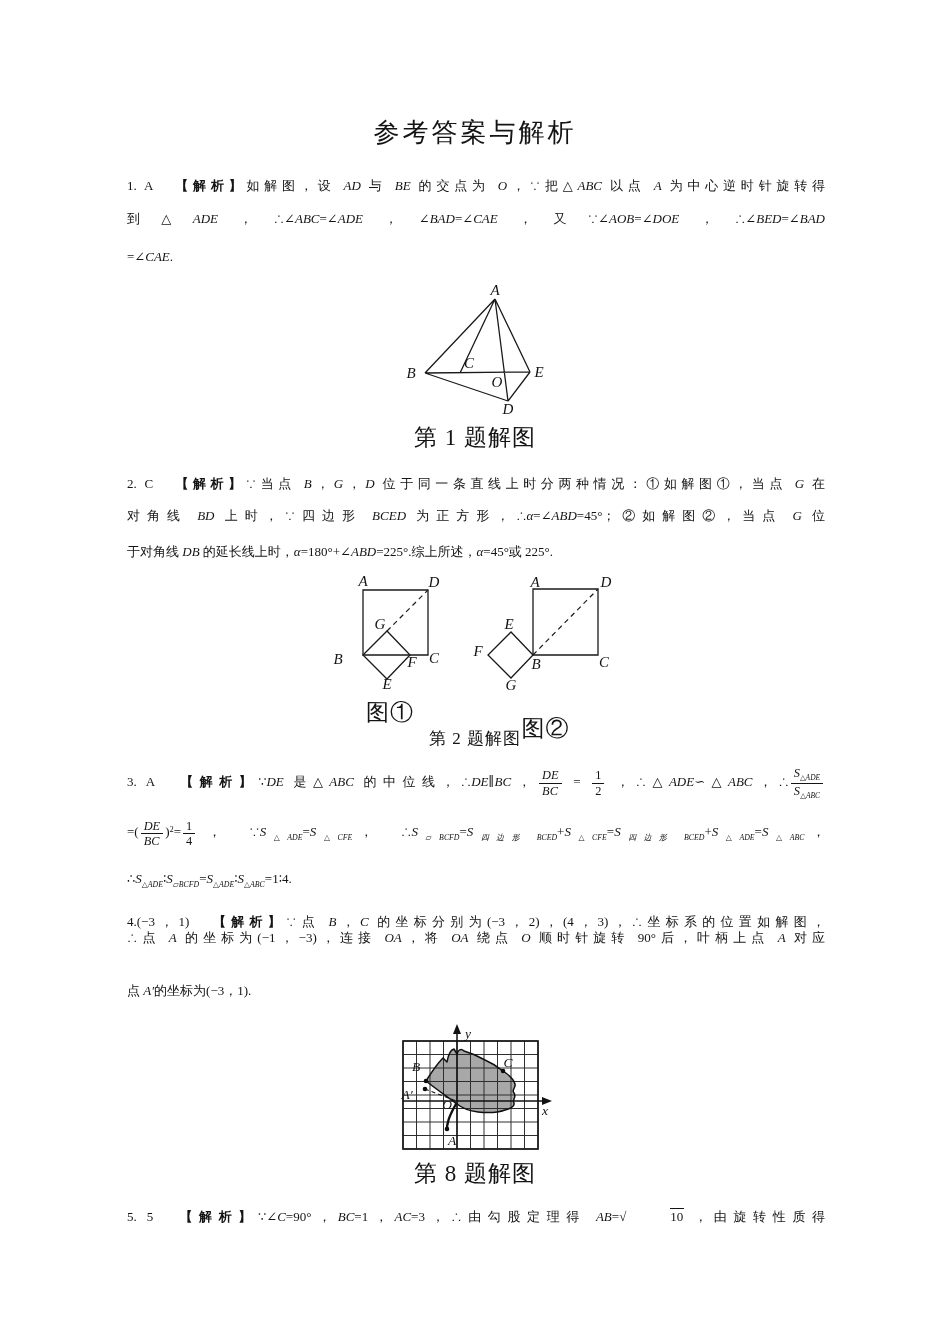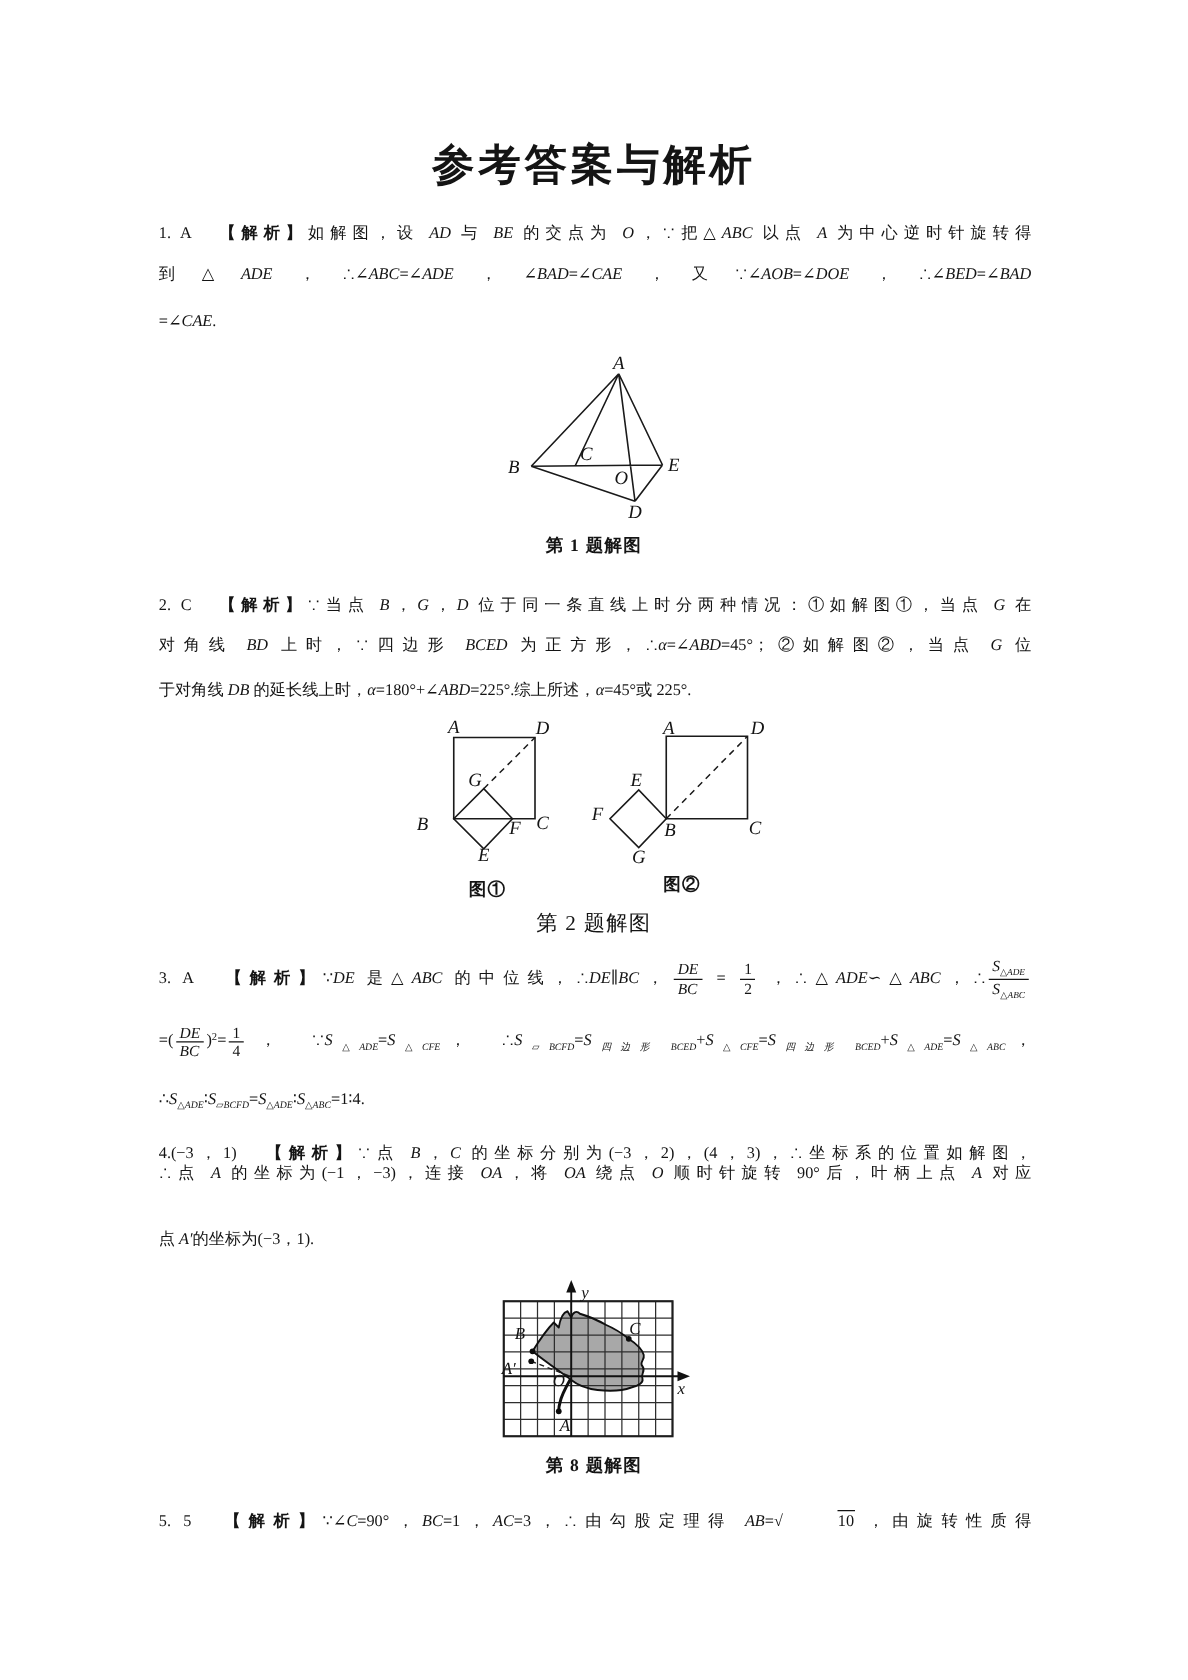--- a/index.html
+++ b/index.html
@@ -1,33 +1,33 @@
 <!DOCTYPE html>
 <html><head>
 <meta charset="utf-8">
 <style>
   html,body{margin:0;padding:0;}
   body{width:950px;height:1344px;background:#ffffff;position:relative;
        font-family:"Liberation Serif","DejaVu Serif",serif;color:#141414;overflow:hidden;}
   .title{position:absolute;top:112px;left:0;width:950px;text-align:center;
-         font-size:34px;line-height:42px;font-weight:700;letter-spacing:3px;}
+         font-size:26px;line-height:42px;font-weight:400;letter-spacing:3px;}
   .line{position:absolute;left:127px;width:698px;font-size:13px;line-height:38px;
         text-align:justify;white-space:normal;}
   .line.full{text-align-last:justify;}
   .it{font-style:italic;}
   .bd{font-weight:bold;}
   .sb{font-size:0.6em;font-style:italic;vertical-align:-0.45em;}
   .sp{font-size:0.65em;vertical-align:0.5em;}
   .frac{display:inline-flex;flex-direction:column;text-align:center;vertical-align:middle;
         margin:0 2px;line-height:1.15;font-size:0.95em;}
   .frac .num{border-bottom:1.3px solid #141414;padding:0 3px;}
   .frac .den{padding:0 3px;}
   .sq .sqv{border-top:1.4px solid #141414;padding:0 1px 0 0;margin-left:44px;}
   .figwrap{position:absolute;display:flex;flex-direction:column;align-items:center;}
-  .caption{font-size:14px;line-height:22px;margin-top:6px;letter-spacing:1px;font-weight:bold;}
+  .caption{font-size:23px;line-height:22px;margin-top:6px;letter-spacing:1px;}
   .capline{position:absolute;left:0;width:950px;text-align:center;font-size:17px;line-height:22px;letter-spacing:1px;}
   svg text{font-family:"Liberation Serif","DejaVu Serif",serif;font-style:italic;
            fill:#141414;font-size:15px;}
   svg .shape{fill:none;stroke:#1a1a1a;stroke-width:1.3;}
   svg .dash{fill:none;stroke:#1a1a1a;stroke-width:1.2;stroke-dasharray:5,4;}
   .fig2row{position:absolute;top:574px;left:330px;display:flex;gap:23px;}
   .fig2col{display:flex;flex-direction:column;align-items:center;}
   #fig4 text{font-size:13.5px;}
   #fig4 .grid{stroke:#2e2e2e;stroke-width:1;}
   #fig4 .gridborder{fill:none;stroke:#1d1d1d;stroke-width:1.7;}
@@ -86,21 +86,21 @@
       <path class="shape" d="M60,81 L38,58 L15,81 L38,104 Z"></path>
       <path class="dash" d="M60,81 L125,15"></path>
       <text x="62" y="13" text-anchor="middle">A</text>
       <text x="133" y="13" text-anchor="middle">D</text>
       <text x="36" y="55" text-anchor="middle">E</text>
       <text x="5" y="82" text-anchor="middle">F</text>
       <text x="63" y="95" text-anchor="middle">B</text>
       <text x="131" y="93" text-anchor="middle">C</text>
       <text x="38" y="116" text-anchor="middle">G</text>
     </svg>
-    <div class="caption" style="margin-top:4px">图②</div>
+    <div class="caption" style="margin-top:24px">图②</div>
   </div>
 </div>
 <div class="capline" style="top:728px">第 2 题解图</div>
 
 <div class="line full" style="top:763px">3. A　<span class="bd">【解析】</span>∵<span class="it">DE</span> 是△<span class="it">ABC</span> 的中位线，∴<span class="it">DE</span>∥<span class="it">BC</span>，<span class="frac">
       <span class="num"><span class="it">DE</span></span>
       <span class="den"><span class="it">BC</span></span>
     </span> = <span class="frac">
       <span class="num">1</span>
       <span class="den">2</span>

